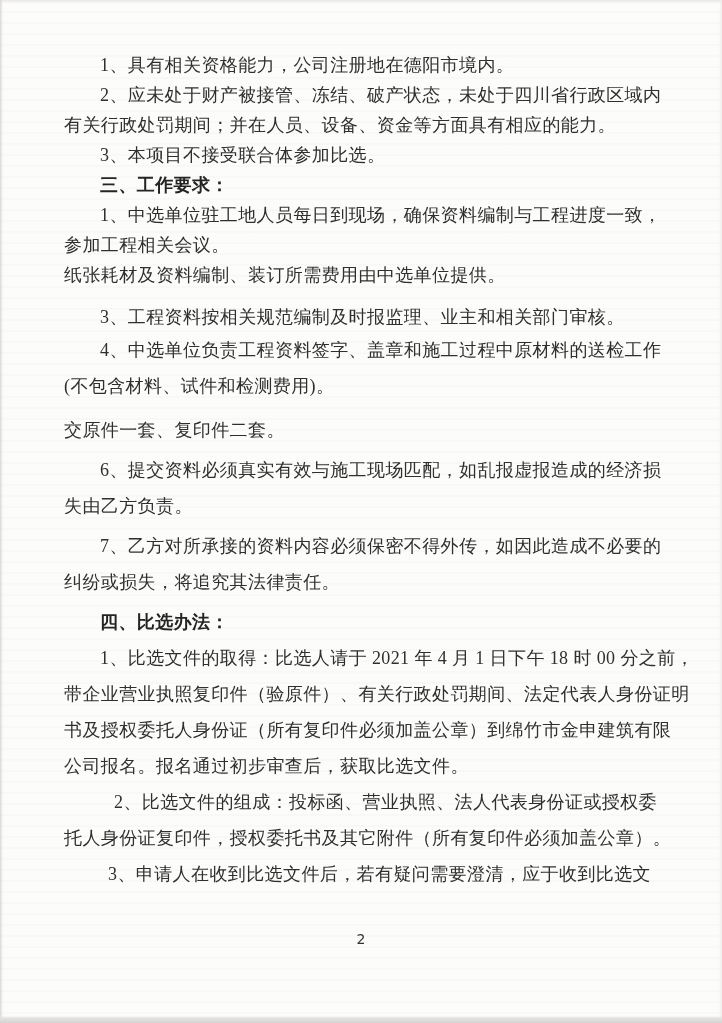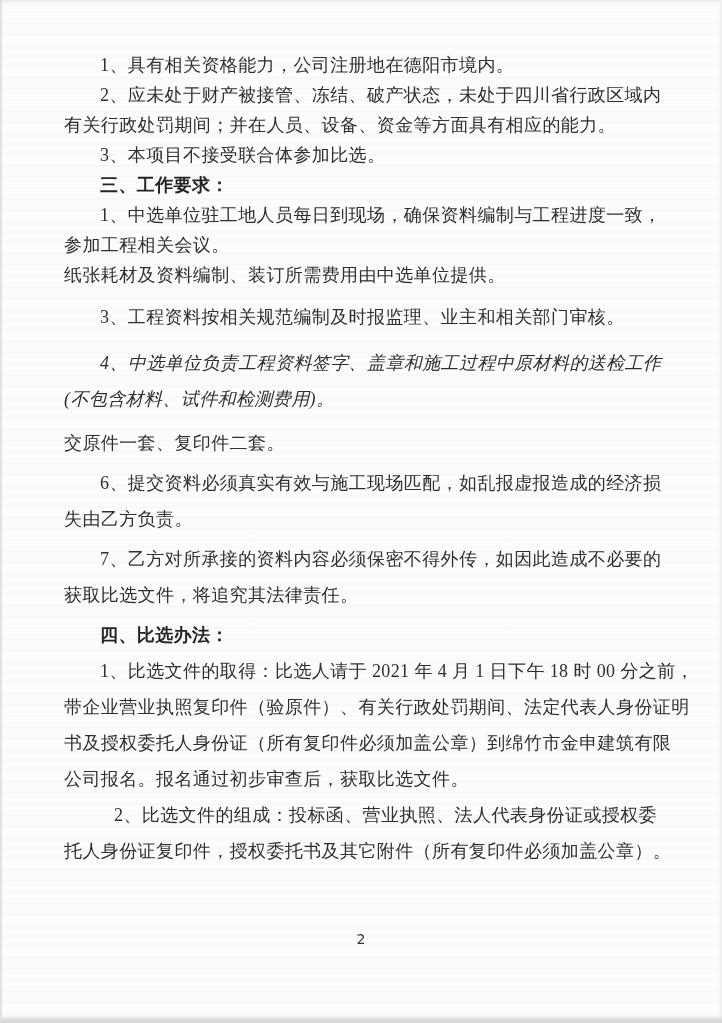--- a/index.html
+++ b/index.html
@@ -94,47 +94,50 @@
       <div class="block tight">
         <div class="line first" style="padding-left: 36px;">1、中选单位驻工地人员每日到现场，确保资料编制与工程进度一致，</div>
         <div class="line">参加工程相关会议。</div>
       </div>
       <div class="block tight">
         <div class="line">纸张耗材及资料编制、装订所需费用由中选单位提供。</div>
       </div>
       <div class="block tight">
         <div class="line first" style="padding-left: 36px; margin-top: 12px;">3、工程资料按相关规范编制及时报监理、业主和相关部门审核。</div>
       </div>
-      <div class="block loose" style="margin-top: 13px; font-style: italic;">
+      <div class="block loose" style="margin-top: 0;">
         <div class="line first" style="padding-left: 36px;">4、中选单位负责工程资料签字、盖章和施工过程中原材料的送检工作</div>
         <div class="line">(不包含材料、试件和检测费用)。</div>
       </div>
       <div class="block loose" style="margin-top: 8px;">
         <div class="line">交原件一套、复印件二套。</div>
       </div>
       <div class="block loose" style="margin-top: 4px;">
         <div class="line first" style="padding-left: 36px;">6、提交资料必须真实有效与施工现场匹配，如乱报虚报造成的经济损</div>
         <div class="line">失由乙方负责。</div>
       </div>
       <div class="block loose" style="margin-top: 4px;">
         <div class="line first" style="padding-left: 36px;">7、乙方对所承接的资料内容必须保密不得外传，如因此造成不必要的</div>
-        <div class="line">获取比选文件，将追究其法律责任。</div>
+        <div class="line">纠纷或损失，将追究其法律责任。</div>
       </div>
       <div class="block loose heading" style="margin-top: 4px;">
         <div class="line first" style="padding-left: 36px;">四、比选办法：</div>
       </div>
       <div class="block loose">
         <div class="line first" style="padding-left: 36px;">1、比选文件的取得：比选人请于 2021 年 4 月 1 日下午 18 时 00 分之前，</div>
         <div class="line">带企业营业执照复印件（验原件）、有关行政处罚期间、法定代表人身份证明</div>
         <div class="line">书及授权委托人身份证（所有复印件必须加盖公章）到绵竹市金申建筑有限</div>
         <div class="line">公司报名。报名通过初步审查后，获取比选文件。</div>
       </div>
       <div class="block loose">
         <div class="line first" style="padding-left: 50px;">2、比选文件的组成：投标函、营业执照、法人代表身份证或授权委</div>
         <div class="line">托人身份证复印件，授权委托书及其它附件（所有复印件必须加盖公章）。</div>
       </div>
+      <div class="block loose">
+        <div class="line first" style="padding-left: 44px;">3、申请人在收到比选文件后，若有疑问需要澄清，应于收到比选文</div>
+      </div>
     </div>
   <div class="page-number">2</div>
   <div class="edge-top"></div>
   <div class="edge-left"></div>
   <div class="edge-right"></div>
   <div class="edge-bottom"></div>
 </div>
 
 </body></html>

